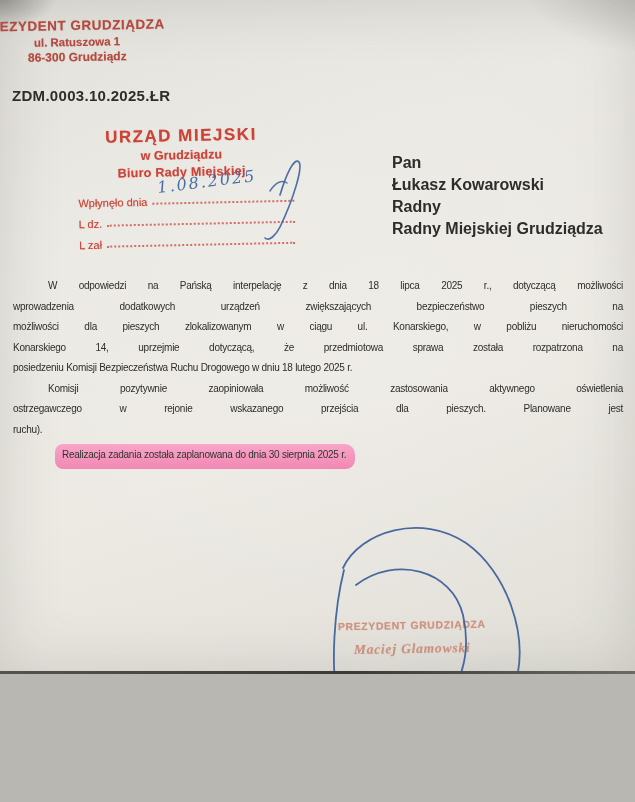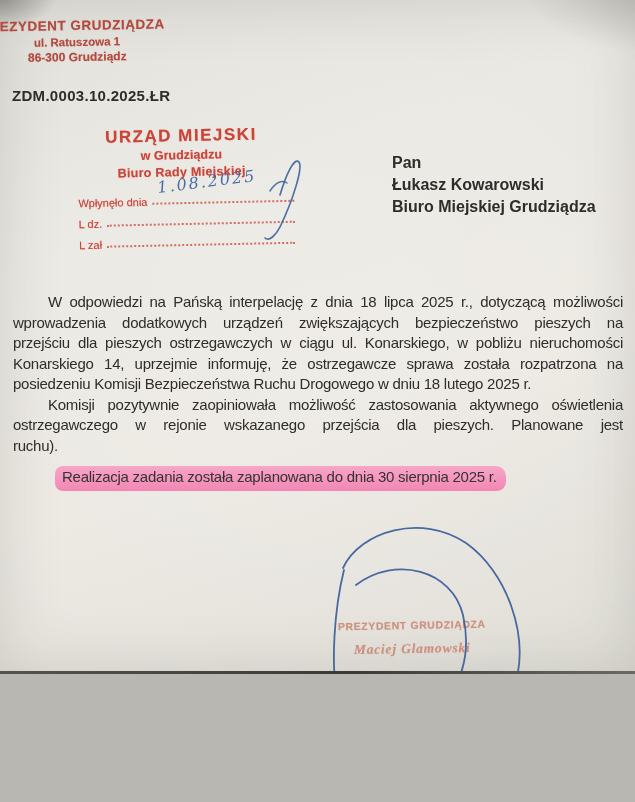--- a/index.html
+++ b/index.html
@@ -37,25 +37,25 @@
   .intake-stamp .city{font-size:12.5px;font-weight:bold;text-align:center;padding-right:10px;margin-top:2px;}
   .intake-stamp .unit{font-size:12.5px;font-weight:bold;letter-spacing:.3px;text-align:center;padding-right:10px;margin-top:3px;}
   .intake-stamp .row{display:flex;align-items:flex-end;height:21px;font-size:11px;}
   .intake-stamp .rows{margin-top:7px;}
   .intake-stamp .leader{flex:1;border-bottom:2px dotted rgba(204,67,56,.75);margin:0 2px 3px 5px;height:1px;}
   .hand-date{left:157px;top:172px;color:#3c63a0;font-family:"DejaVu Serif", serif;
     font-style:italic;font-size:16px;letter-spacing:2px;transform:rotate(-7deg);opacity:.92;}
   
   .recipient{left:392px;top:152px;font-size:16px;font-weight:bold;line-height:22px;}
   
-  .letter-body{left:13px;top:292px;width:610px;font-size:15px;line-height:20.5px;letter-spacing:-.25px;}
+  .letter-body{left:13px;top:276px;width:610px;font-size:10px;line-height:20.5px;letter-spacing:-.25px;}
   .jline{text-align:justify;text-align-last:justify;white-space:nowrap;}
   .jlast{text-align-last:left;}
   .ind{text-indent:35px;}
-  .hl-line{margin-left:42px;margin-top:10px;}
+  .hl-line{margin-left:42px;margin-top:4px;}
   .hl{
     display:inline-block;background:linear-gradient(180deg,#f7a6c8,#f287b4);
     border-radius:8px 10px 9px 8px;padding:1px 9px 3px 7px;color:#35332f;
     letter-spacing:-.25px;
   }
   
   .president-stamp{left:336px;top:619px;width:152px;color:#c8826d;opacity:.82;
     text-shadow:0 0 1px rgba(200,130,109,.55);transform:rotate(-1deg);}
   .president-stamp .title{font-size:10.5px;font-weight:bold;letter-spacing:.6px;text-align:center;white-space:nowrap;}
   .president-stamp .pname{font-family:"Liberation Serif", serif;font-style:italic;font-weight:bold;
@@ -100,28 +100,29 @@
 
   <div class="abs hand-date">1.08.2025</div>
   <svg class="abs" style="left:250px;top:145px;" width="60" height="105" viewBox="0 0 60 105">
     <path d="M 30 50 C 36 30, 44 12, 49 17 C 53 23, 43 55, 30 82 C 26 90, 19 97, 15 93" fill="none" stroke="#3c63a0" stroke-width="1.7" stroke-linecap="round" opacity=".9"></path>
     <path d="M 20 46 C 25 38, 32 34, 37 38" fill="none" stroke="#3c63a0" stroke-width="1.5" stroke-linecap="round" opacity=".85"></path>
   </svg>
 
   <div class="abs recipient">
     <div>Pan</div>
     <div>Łukasz Kowarowski</div>
-    <div>Biuro Miejskiej Grudziądza</div>
+    <div>Radny</div>
+    <div>Radny Miejskiej Grudziądza</div>
   </div>
 
   <div class="abs letter-body">
     <div class="jline ind">W odpowiedzi na Pańską interpelację z dnia 18 lipca 2025 r., dotyczącą możliwości</div>
     <div class="jline">wprowadzenia dodatkowych urządzeń zwiększających bezpieczeństwo pieszych na</div>
-    <div class="jline">przejściu dla pieszych ostrzegawczych w ciągu ul. Konarskiego, w pobliżu nieruchomości</div>
-    <div class="jline">Konarskiego 14, uprzejmie informuję, że ostrzegawcze sprawa została rozpatrzona na</div>
+    <div class="jline">możliwości dla pieszych zlokalizowanym w ciągu ul. Konarskiego, w pobliżu nieruchomości</div>
+    <div class="jline">Konarskiego 14, uprzejmie dotyczącą, że przedmiotowa sprawa została rozpatrzona na</div>
     <div class="jline jlast">posiedzeniu Komisji Bezpieczeństwa Ruchu Drogowego w dniu 18 lutego 2025 r.</div>
     <div class="jline ind">Komisji pozytywnie zaopiniowała możliwość zastosowania aktywnego oświetlenia</div>
     <div class="jline">ostrzegawczego w rejonie wskazanego przejścia dla pieszych. Planowane jest</div>
     <div class="jline jlast">ruchu).</div>
     <div class="hl-line">
       <span class="hl">Realizacja zadania została zaplanowana do dnia 30 sierpnia 2025 r.</span>
     </div>
   </div>
 
   <div class="abs president-stamp">

